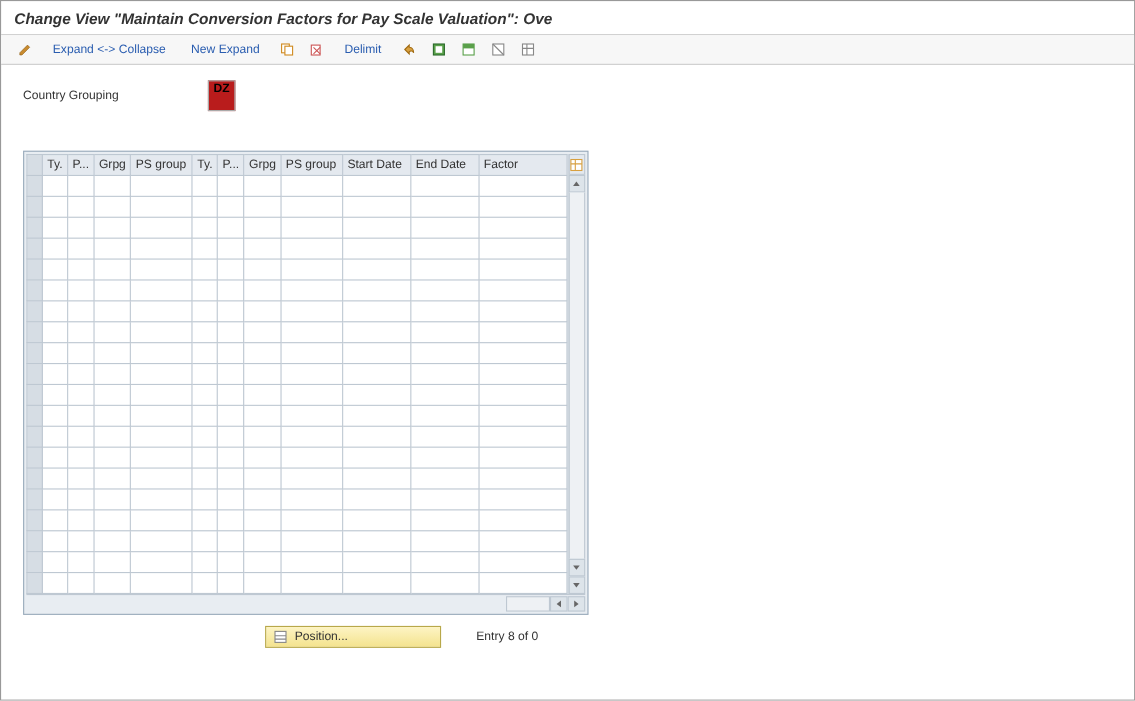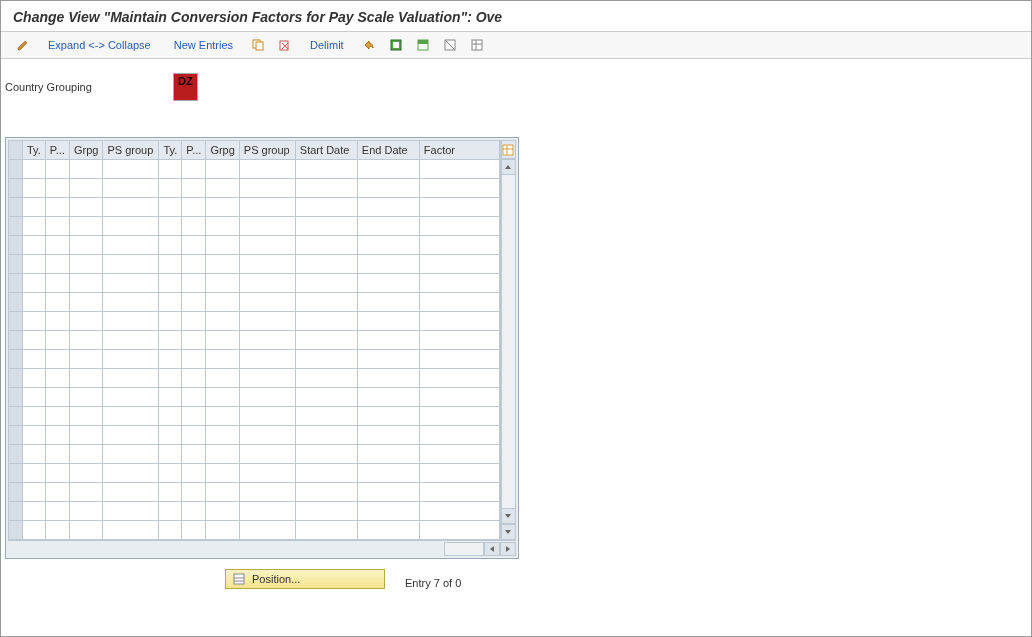--- a/index.html
+++ b/index.html
@@ -47,21 +47,21 @@
       width: 20px;
       height: 18px;
       display: flex;
       align-items: center;
       justify-content: center;
       cursor: pointer;
       border: 1px solid transparent;
       border-radius: 2px;
     }
     .body-area {
-      padding: 14px 4px;
+      padding: 14px 20px;
       flex: 1;
     }
     .field-row {
       display: flex;
       align-items: center;
       gap: 8px;
       margin-bottom: 36px;
     }
     .field-label {
       min-width: 160px;
@@ -159,22 +159,22 @@
       border-top:1px solid #bec8d2;
       height:16px;
     }
     .hsbtn {
       width:16px;height:14px;display:flex;align-items:center;justify-content:center;cursor:pointer;
       background:#dde4ea;border:1px solid #bec8d2;
     }
     .hstrack { width:40px;height:14px;background:#eef1f4;border:1px solid #bec8d2;}
     .footer-row {
       display:flex;
-      align-items:flex-end;
-      gap: 20px;
+      align-items:center;
+      gap: 32px;
       margin-top: 10px;
       padding-left: 220px;
     }
     .position-btn {
       display:flex;
       align-items:center;
       gap:6px;
       background: linear-gradient(#fdf4c4,#f4e38e);
       border:1px solid #b8a84a;
       padding:2px 20px 2px 6px;
@@ -194,21 +194,21 @@
 <div class="window">
   <div class="titlebar">Change View "Maintain Conversion Factors for Pay Scale Valuation": Ove</div>
 
   <div class="toolbar">
     <span class="icon-btn">
       <svg width="14" height="14" viewBox="0 0 14 14">
           <path d="M2 10 L9 3 L11 5 L4 12 L2 12 Z" fill="#c98b2f" stroke="#8a5a10" stroke-width="0.5"></path>
         </svg>
     </span>
     <span class="btn-text">Expand &lt;-&gt; Collapse</span>
-    <span class="btn-text">New Entries</span>
+    <span class="btn-text">New Expand</span>
     <span class="icon-btn">
       <svg width="14" height="14" viewBox="0 0 14 14">
           <rect x="2" y="2" width="7" height="8" fill="#fff" stroke="#d08a20"></rect>
           <rect x="5" y="4" width="7" height="8" fill="#fff" stroke="#d08a20"></rect>
         </svg>
     </span>
     <span class="icon-btn">
       <svg width="14" height="14" viewBox="0 0 14 14">
           <rect x="2" y="3" width="8" height="9" fill="#fff" stroke="#c55"></rect>
           <line x1="4" y1="5" x2="10" y2="11" stroke="#c55"></line>
@@ -599,16 +599,16 @@
 
     <div class="footer-row">
       <button class="position-btn">
         <svg width="14" height="14" viewBox="0 0 14 14">
             <rect x="2" y="2" width="10" height="10" fill="#fff" stroke="#888"></rect>
             <line x1="2" y1="6" x2="12" y2="6" stroke="#888"></line>
             <line x1="2" y1="9" x2="12" y2="9" stroke="#888"></line>
           </svg>
         <span>Position...</span>
       </button>
-      <span class="entry-text">Entry 7 of 0</span>
+      <span class="entry-text">Entry 8 of 0</span>
     </div>
   </div>
 </div>
 
 </body></html>

